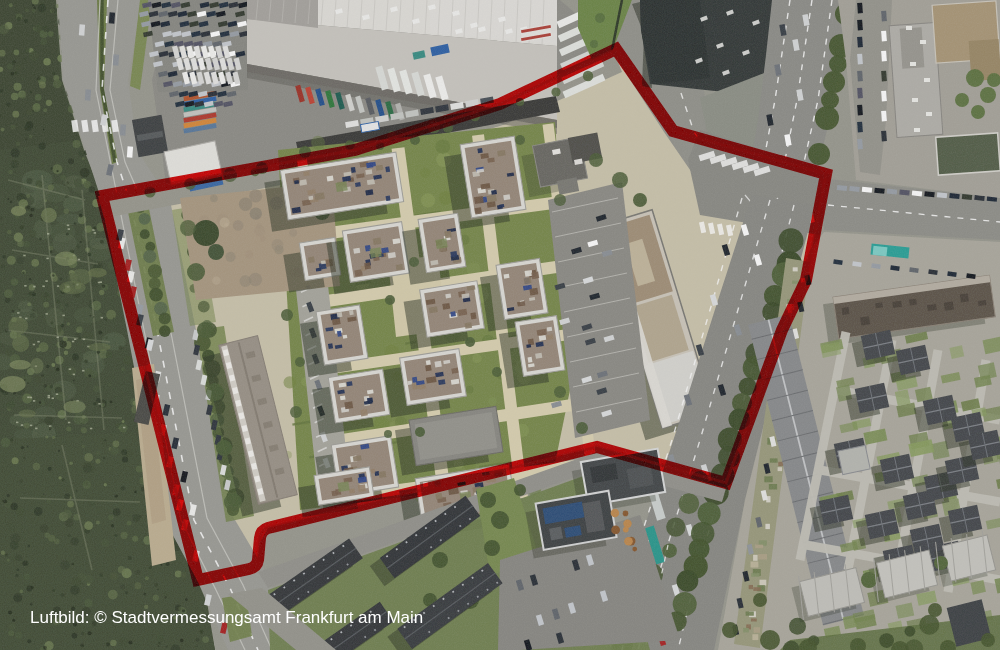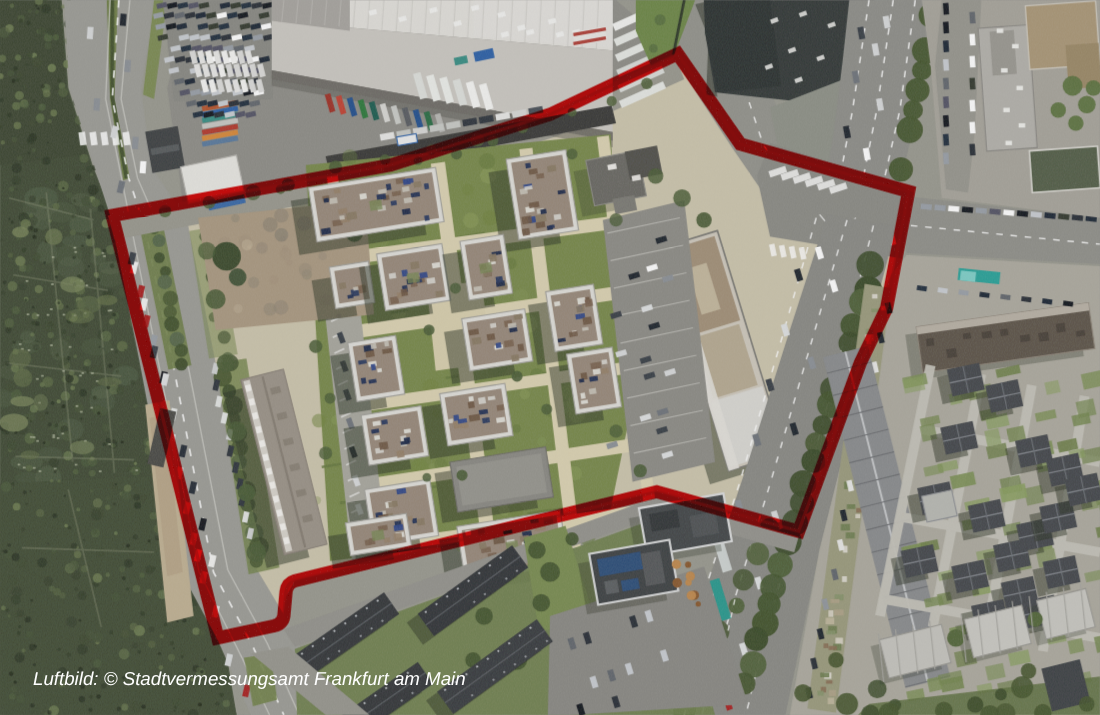--- a/index.html
+++ b/index.html
@@ -1,18 +1,18 @@
 <!DOCTYPE html>
 <html><head>
 <meta charset="utf-8">
 <title>Luftbild</title>
 <style>
 html,body{margin:0;padding:0;background:#888;}
 #map svg{display:block;}
-#map{width:1000px;height:650px;overflow:hidden;position:relative;font-style:italic;}
+#map{width:1000px;height:650px;overflow:hidden;position:relative;}
 </style>
 </head>
 <body>
 
 <div id="map">
 <svg width="1000" height="650" viewBox="0 0 1000 650" xmlns="http://www.w3.org/2000/svg">
 <defs>
         <filter id="soft" x="-2%" y="-2%" width="104%" height="104%">
           <feGaussianBlur stdDeviation="0.45"></feGaussianBlur>
         </filter>

